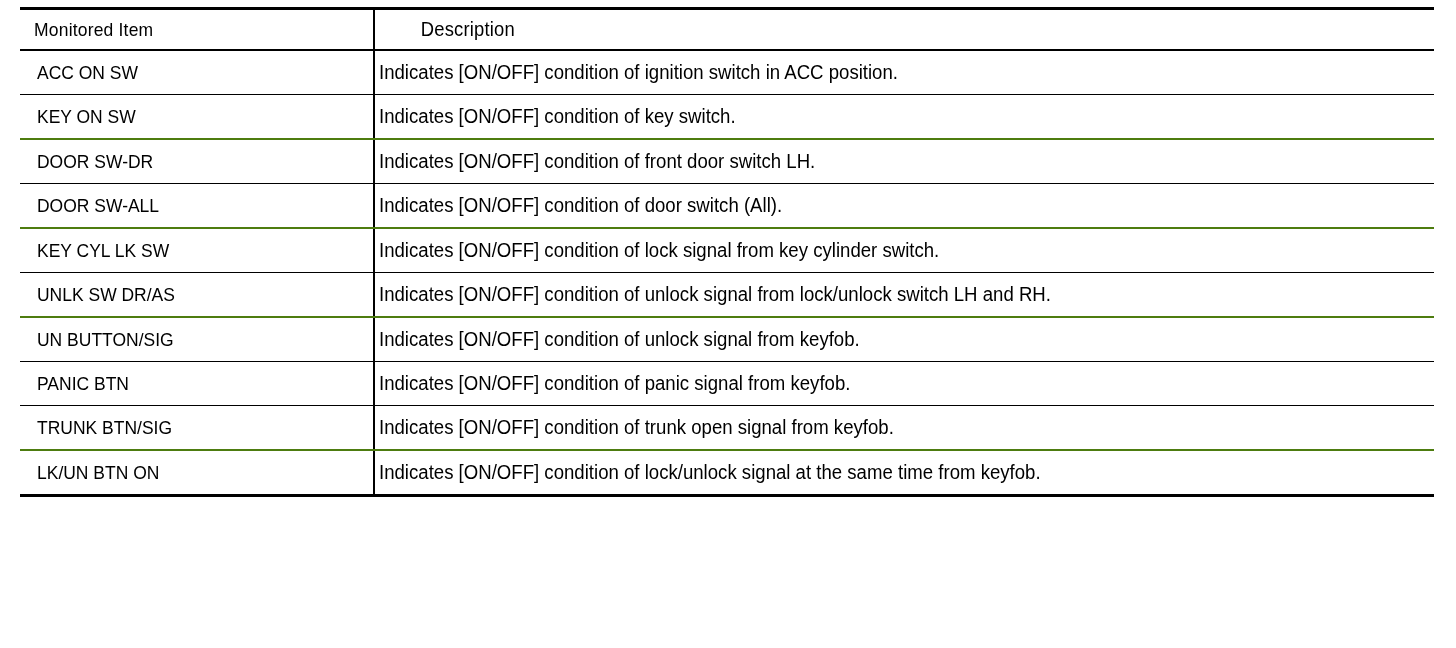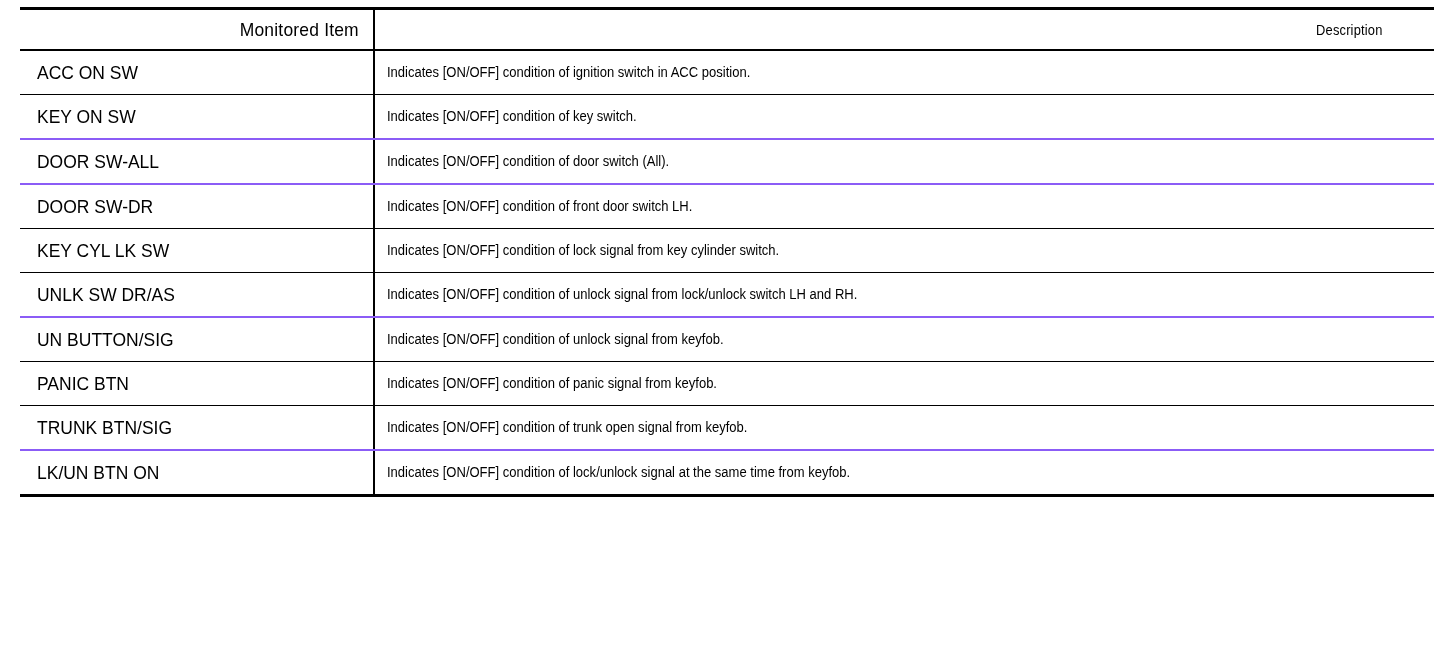--- a/index.html
+++ b/index.html
@@ -55,60 +55,60 @@
   
   .cell-desc {
     border-left: 2px solid #000;
   }
 
   
   .hdr-item, .hdr-desc {
     height: 39px;
     font-size: 19px;
     font-weight: normal;
-    text-align: right;
+    text-align: left;
     letter-spacing: 0.2px;
     border-bottom: 2px solid #000;
     font-stretch: condensed;
   }
   .hdr-label {
     display: block;
     transform: scaleX(0.92);
     transform-origin: center center;
     white-space: nowrap;
   }
 
   
   tr.drow > td {
     height: 43px;
   }
   tr.drow.tall > td {
     height: 86px;
   }
 
   
-  tr.sep-thick > td { border-bottom: 2px solid #8b5cf6; }
+  tr.sep-thick > td { border-bottom: 2px solid #4d7c0f; }
   tr.sep-thin  > td { border-bottom: 1px solid #000; }
   tr.sep-none  > td { border-bottom: 0; }
 
   .cell-item {
     padding-left: 17px;
     font-size: 19px;
     white-space: nowrap;
   }
   .item-label {
     display: inline-block;
     transform: scaleX(0.92);
     transform-origin: left center;
   }
 
   .cell-desc {
-    padding-left: 12px;
+    padding-left: 4px;
     padding-right: 10px;
-    font-size: 14px;
+    font-size: 20px;
   }
   .desc-label {
     display: block;
     transform: scaleX(0.93);
     transform-origin: left center;
     line-height: 1.45;
   }
   tr.tall .desc-label {
     line-height: 1.55;
   }
@@ -147,35 +147,35 @@
 
         <tr class="drow sep-thick">
           <td class="cell-item">
             <span class="item-label">KEY ON SW</span>
           </td>
           <td class="cell-desc">
             <span class="desc-label">Indicates [ON/OFF] condition of key switch.</span>
           </td>
         </tr>
 
+        <tr class="drow sep-thin">
+          <td class="cell-item">
+            <span class="item-label">DOOR SW-DR</span>
+          </td>
+          <td class="cell-desc">
+            <span class="desc-label">Indicates [ON/OFF] condition of front door switch LH.</span>
+          </td>
+        </tr>
+
         <tr class="drow sep-thick">
           <td class="cell-item">
             <span class="item-label">DOOR SW-ALL</span>
           </td>
           <td class="cell-desc">
             <span class="desc-label">Indicates [ON/OFF] condition of door switch (All).</span>
-          </td>
-        </tr>
-
-        <tr class="drow sep-thin">
-          <td class="cell-item">
-            <span class="item-label">DOOR SW-DR</span>
-          </td>
-          <td class="cell-desc">
-            <span class="desc-label">Indicates [ON/OFF] condition of front door switch LH.</span>
           </td>
         </tr>
 
 
         <tr class="drow sep-thin">
           <td class="cell-item">
             <span class="item-label">KEY CYL LK SW</span>
           </td>
           <td class="cell-desc">
             <span class="desc-label">Indicates [ON/OFF] condition of lock signal from key cylinder switch.</span>

